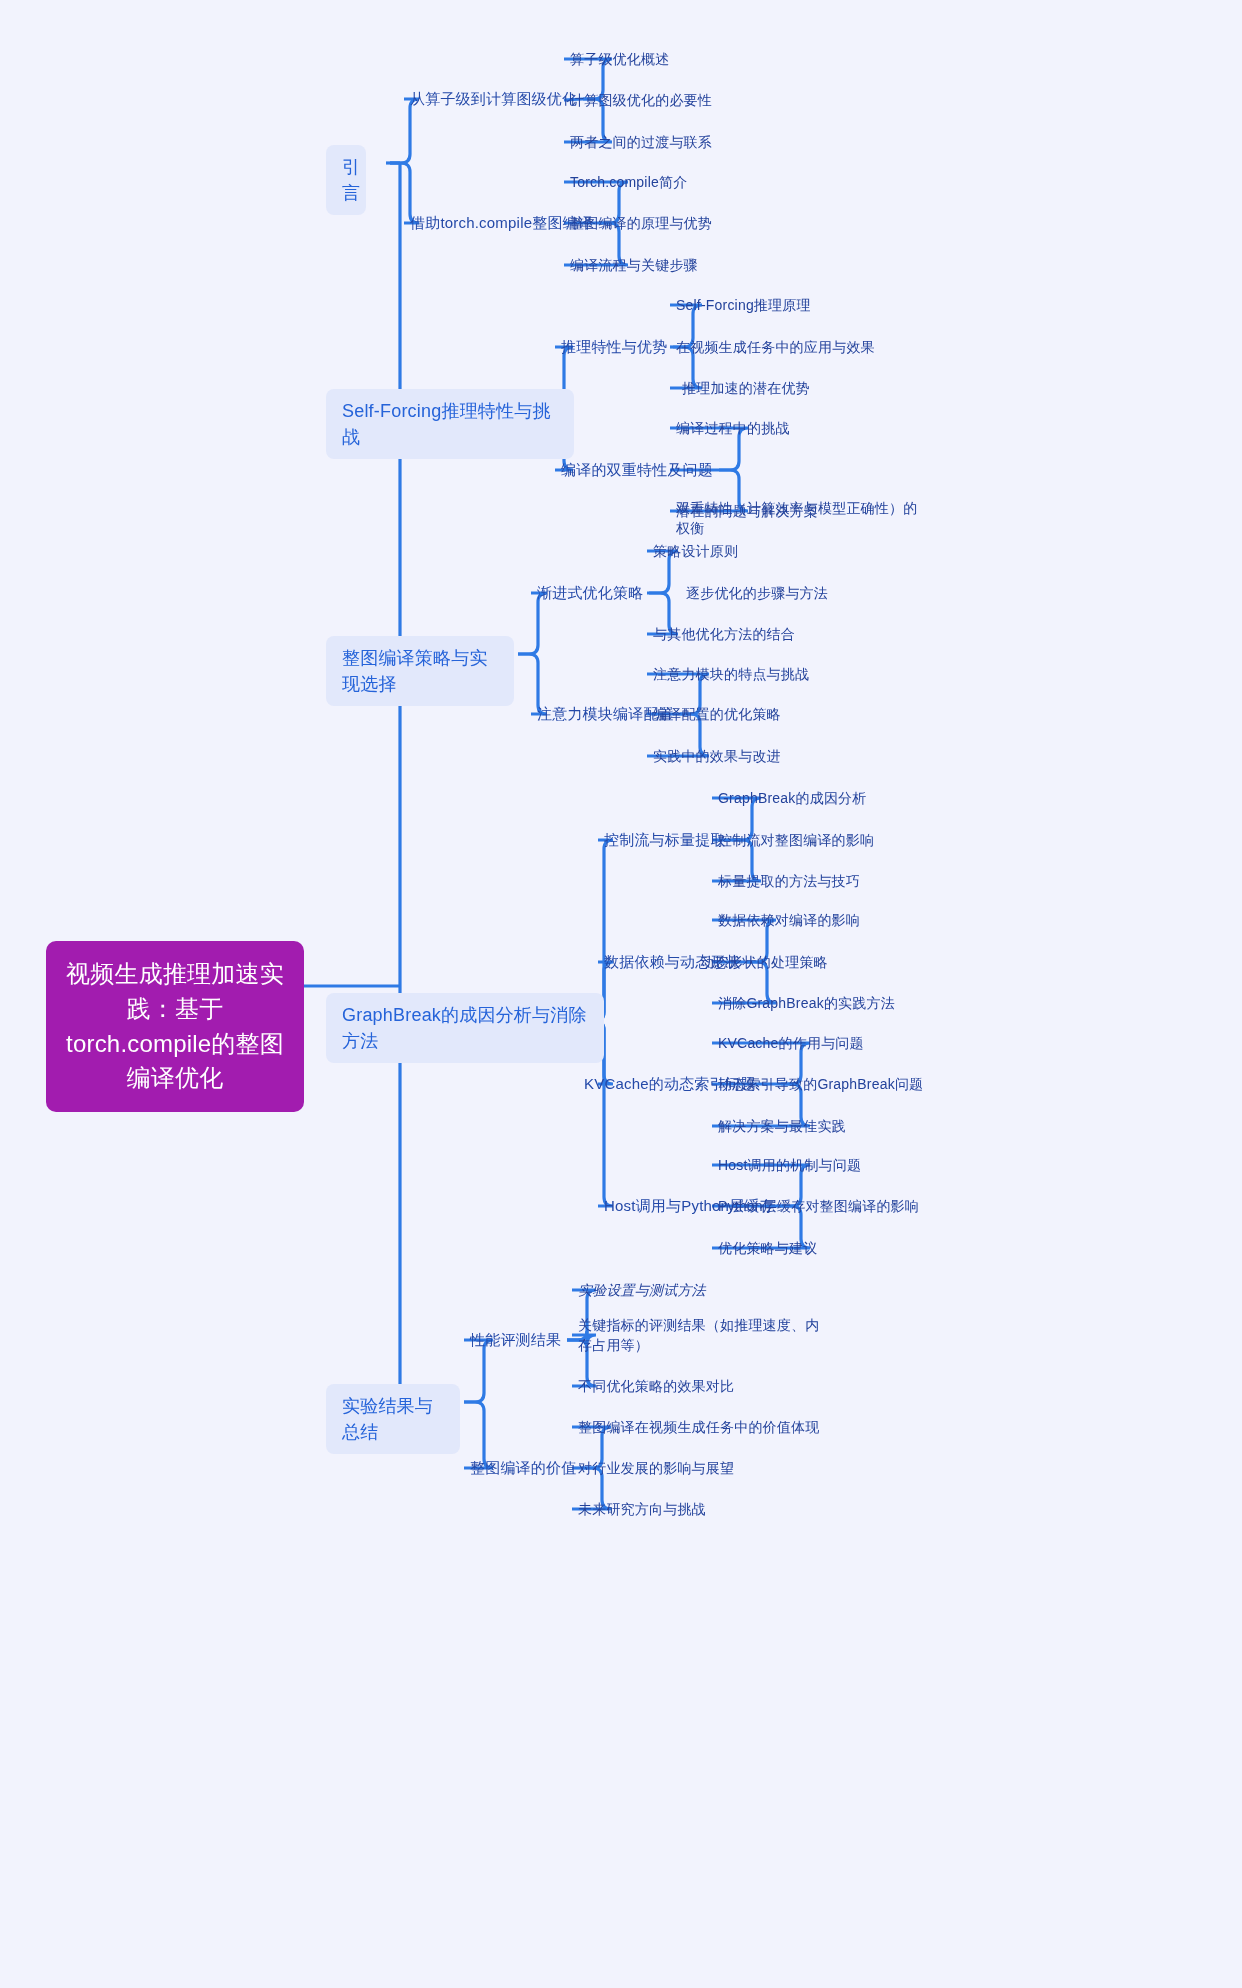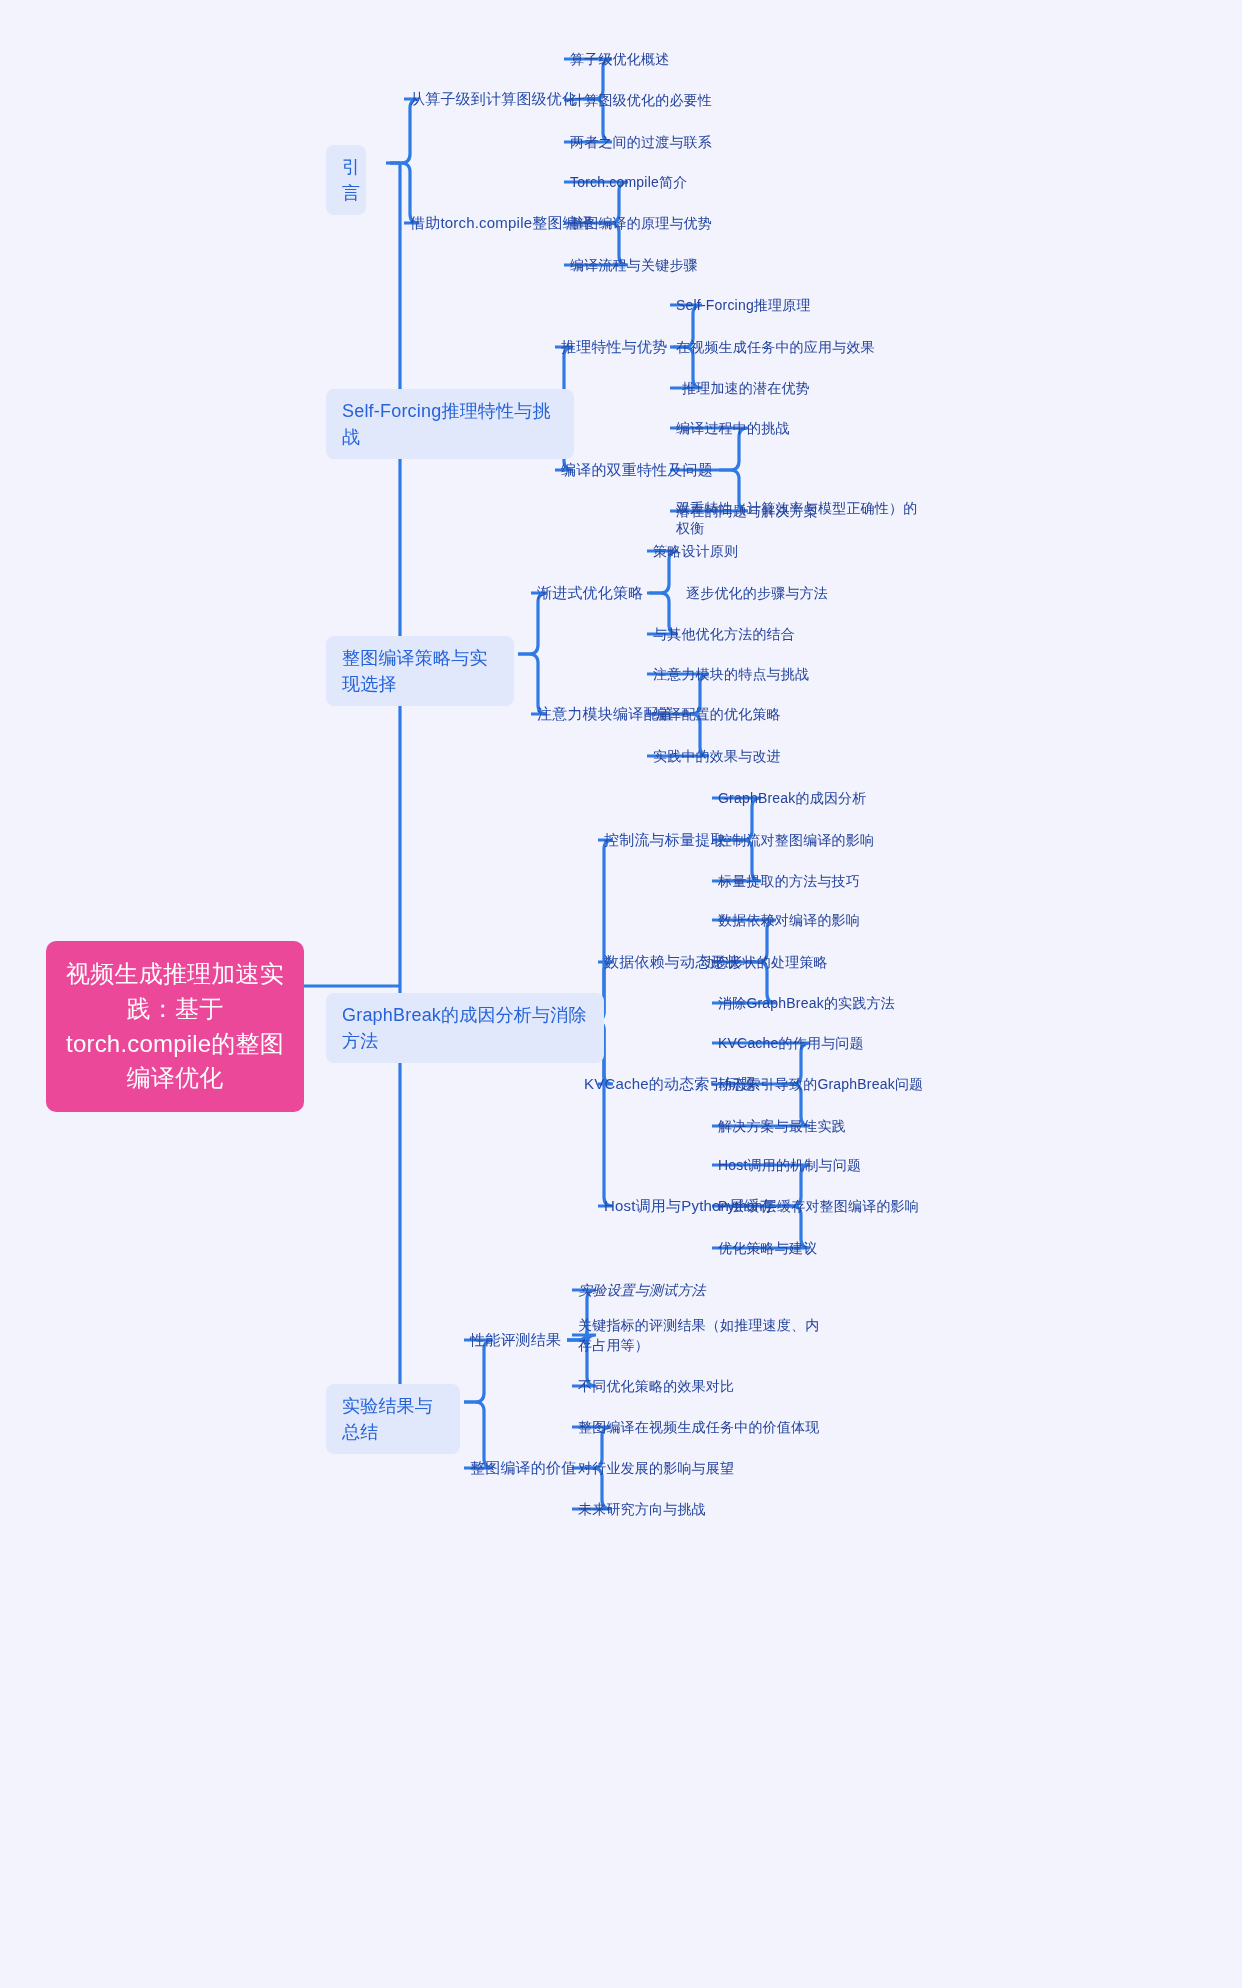--- a/index.html
+++ b/index.html
@@ -27,21 +27,21 @@
   svg#links path { fill: none; stroke: #2f7ae5; stroke-width: 3.2; }
 
   .node {
     position: absolute;
     white-space: pre-wrap;
     line-height: 1.45;
   }
 
   
   .root {
-    background: #ec4899;
+    background: #a21caf;
     color: #ffffff;
     border-radius: 10px;
     font-size: 24px;
     text-align: center;
     padding: 16px 18px;
     letter-spacing: 0.2px;
   }
 
   
   .branch {

